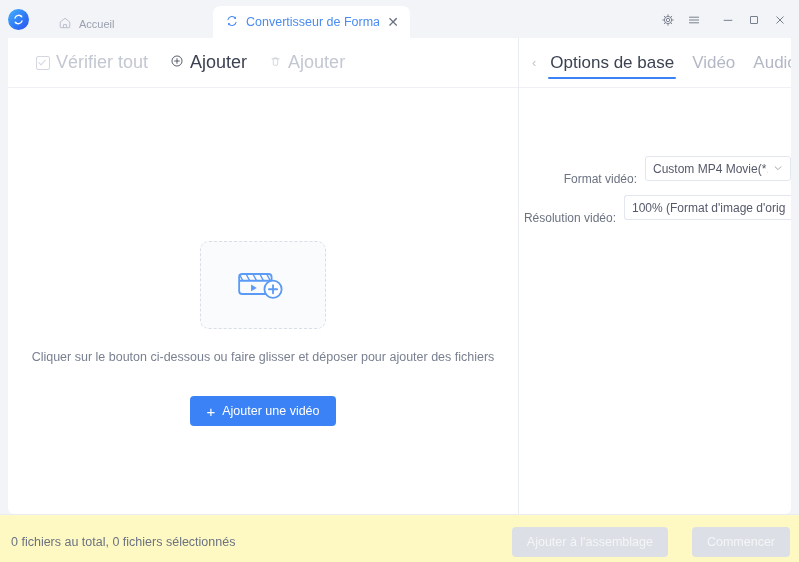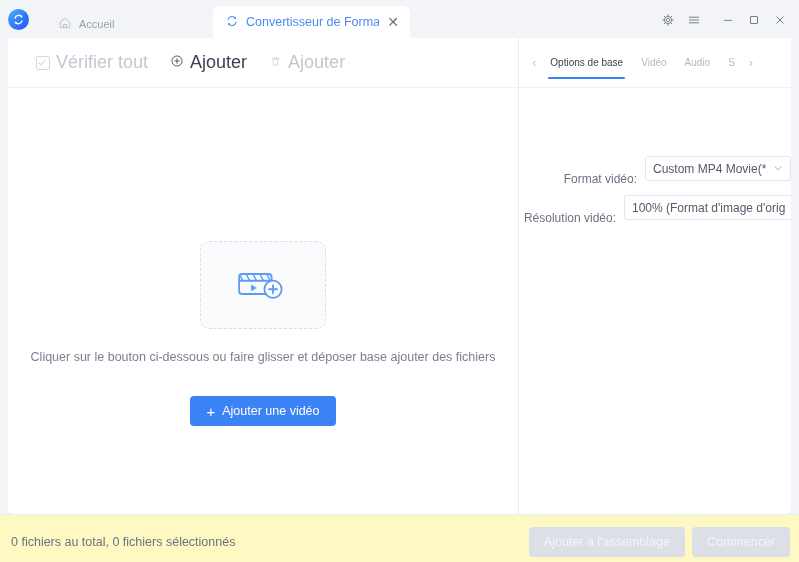--- a/index.html
+++ b/index.html
@@ -124,21 +124,21 @@
     position: absolute; left: 511px; top: 0; width: 272px; height: 476px;
   }
   .tabs-row {
     height: 50px; border-bottom: 1px solid #eef0f5;
     display: flex; align-items: center; padding: 0 8px;
     box-sizing: border-box; position: relative;
   }
   .arrow { color: #c3c7d1; font-size: 13px; padding: 0 5px; cursor: pointer; }
   .ptab {
     position: relative; height: 49px; display: flex; align-items: center;
-    padding: 0 9px; font-size: 10px; color: #b3b8c4; cursor: pointer;
+    padding: 0 9px; font-size: 17px; color: #b3b8c4; cursor: pointer;
     white-space: nowrap;
   }
   .ptab.active { color: #3c4252; font-weight: normal; }
   .ptab.active:after {
     content: ""; position: absolute; left: 7px; right: 7px; bottom: 8px;
     height: 2px; background: #3b82f6; border-radius: 1px;
   }
   .field-row {
     display: flex; align-items: center; margin-top: 0;
     position: absolute; right: 0;
@@ -165,21 +165,21 @@
     position: absolute; left: 0; top: 514px; width: 799px; height: 56px;
     background: #fef9c3;
     display: flex; align-items: center;
   }
   .status-text {
     position: absolute; left: 11px; top: 50%; transform: translateY(-50%);
     font-size: 12.5px; color: #6b7280; white-space: nowrap;
   }
   .bottom-actions {
     position: absolute; right: 9px; top: 50%; transform: translateY(-50%);
-    display: flex; gap: 7px;
+    display: flex; gap: 24px;
   }
   .gbtn {
     background: #dcdfe6; color: #f4f5f7; border: none; border-radius: 4px;
     height: 30px; padding: 0 15px; font-size: 12.5px;
     font-family: "Liberation Sans", sans-serif; cursor: default;
   }
   .bottombar:before {
     content: ""; position: absolute; left: 0; top: 0; width: 799px;
     height: 1px; background: #e9ecf2;
   }
@@ -287,21 +287,21 @@
           <svg width="54" height="42" viewBox="0 0 56 44" fill="none">
             <rect x="3" y="11.5" width="34" height="21" rx="3.2" stroke="#5b9bf5" stroke-width="1.9"></rect>
             <path d="M3.3 18.6h33.4" stroke="#5b9bf5" stroke-width="1.9"></path>
             <path d="M3.2 11.8l3.6 6.6M10.4 11.8l3.6 6.6M17.6 11.8l3.6 6.6M24.8 11.8l3.6 6.6M32 11.8l3.6 6.6" stroke="#5b9bf5" stroke-width="1.5"></path>
             <path d="M15.5 22.6v7l6-3.5z" fill="#5b9bf5"></path>
             <circle cx="38.5" cy="27.5" r="9" fill="#ffffff" stroke="#5b9bf5" stroke-width="1.9"></circle>
             <path d="M38.5 23.2v8.6M34.2 27.5h8.6" stroke="#5b9bf5" stroke-width="1.9" stroke-linecap="round"></path>
           </svg>
         </span>
       </div>
-      <div class="hint">Cliquer sur le bouton ci-dessous ou faire glisser et déposer base ajouter des fichiers</div>
+      <div class="hint">Cliquer sur le bouton ci-dessous ou faire glisser et déposer pour ajouter des fichiers</div>
       <button class="add-btn">
         <span class="plus">+</span>
         <span>Ajouter une vidéo</span>
       </button>
     </div>
   </div>
 
   <div class="right-pane">
 
     <div class="tabs-row">

